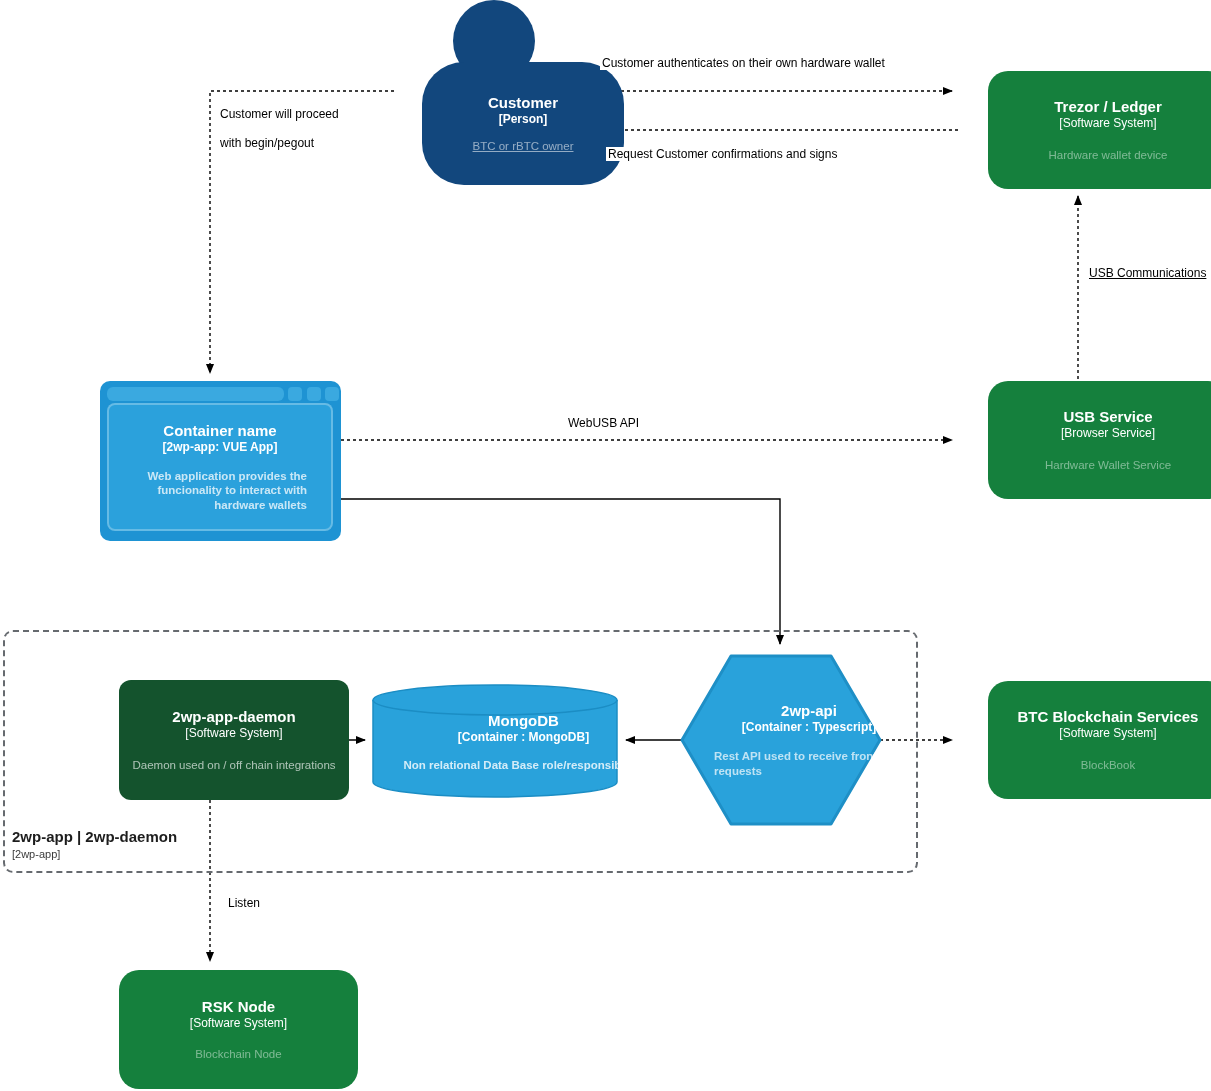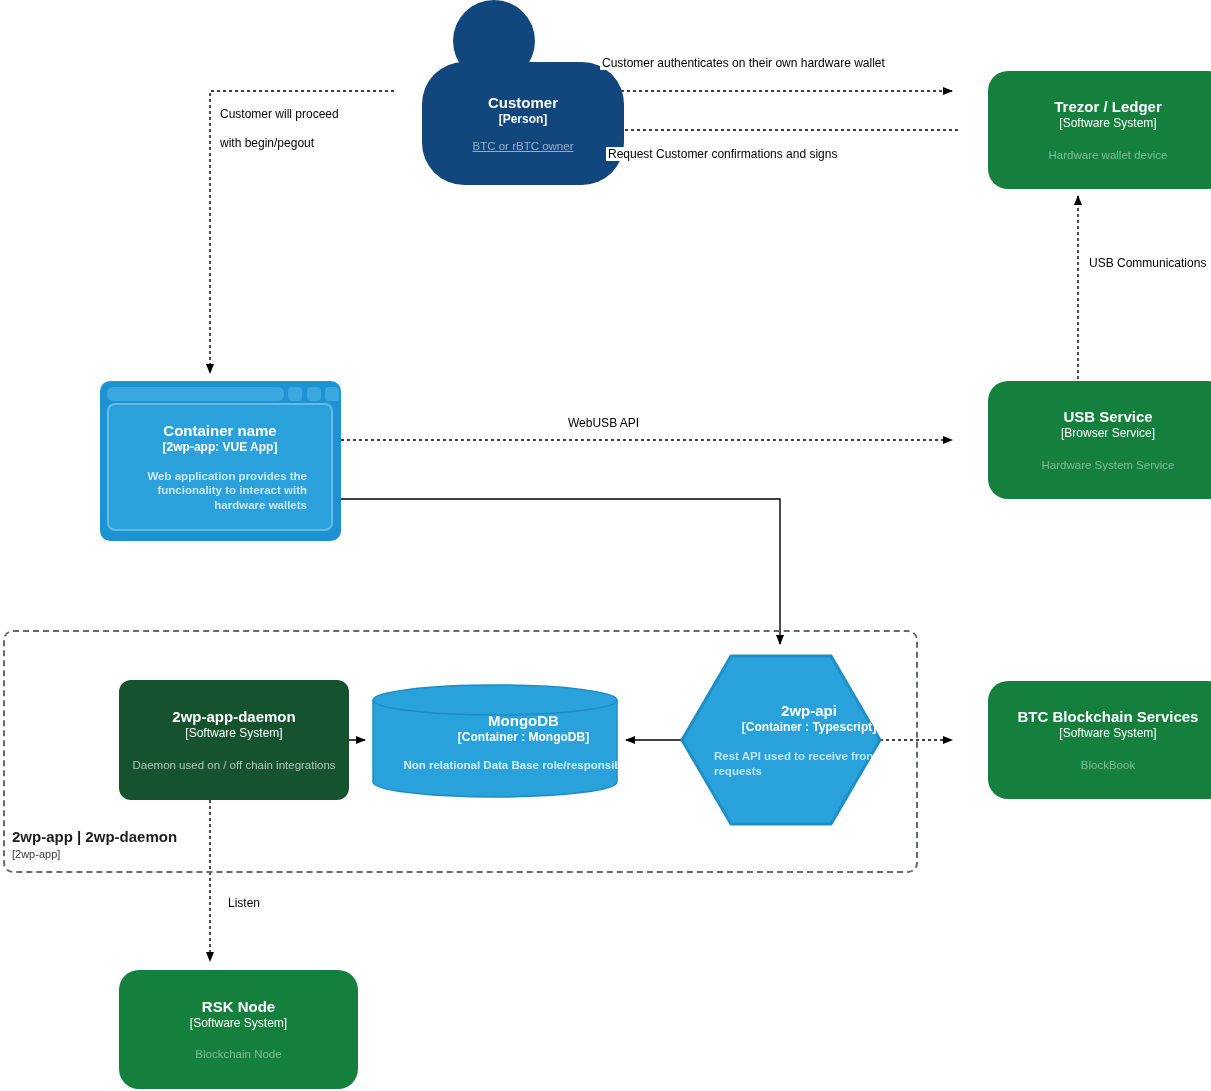--- a/index.html
+++ b/index.html
@@ -119,21 +119,21 @@
     <div class="inner">
       <div class="title">Container name</div>
       <div class="type">[2wp-app: VUE App]</div>
       <div class="desc">Web application provides the funcionality to interact with hardware wallets</div>
     </div>
   </div>
 
   <div class="node graybox" style="left:960px;top:381px;">
     <div class="title">USB Service</div>
     <div class="type">[Browser Service]</div>
-    <div class="desc">Hardware System Service</div>
+    <div class="desc">Hardware Wallet Service</div>
   </div>
 
   <div class="boundary"></div>
   <div class="boundary-title">2wp-app | 2wp-daemon</div>
   <div class="boundary-sub">[2wp-app]</div>
 
   <div class="node daemon">
     <div class="title">2wp-app-daemon</div>
     <div class="type">[Software System]</div>
     <div class="desc">Daemon used on / off chain integrations</div>
@@ -161,16 +161,16 @@
     <div class="title">RSK Node</div>
     <div class="type">[Software System]</div>
     <div class="desc">Blockchain Node</div>
   </div>
 
   <div class="elabel" style="left:600px;top:56px;">Customer authenticates on their own hardware wallet</div>
   <div class="elabel" style="left:606px;top:147px;">Request Customer confirmations and signs</div>
   <div class="elabel" style="left:218px;top:107px;">Customer will proceed</div>
   <div class="elabel" style="left:218px;top:136px;">with begin/pegout</div>
   <div class="elabel" style="left:566px;top:416px;">WebUSB API</div>
-  <div class="elabel" style="left:1087px;top:256px;">USB Communications</div>
+  <div class="elabel" style="left:1087px;top:266px;text-decoration:underline;">USB Communications</div>
   <div class="elabel" style="left:226px;top:896px;">Listen</div>
 
 </div>
 
 </body></html>

